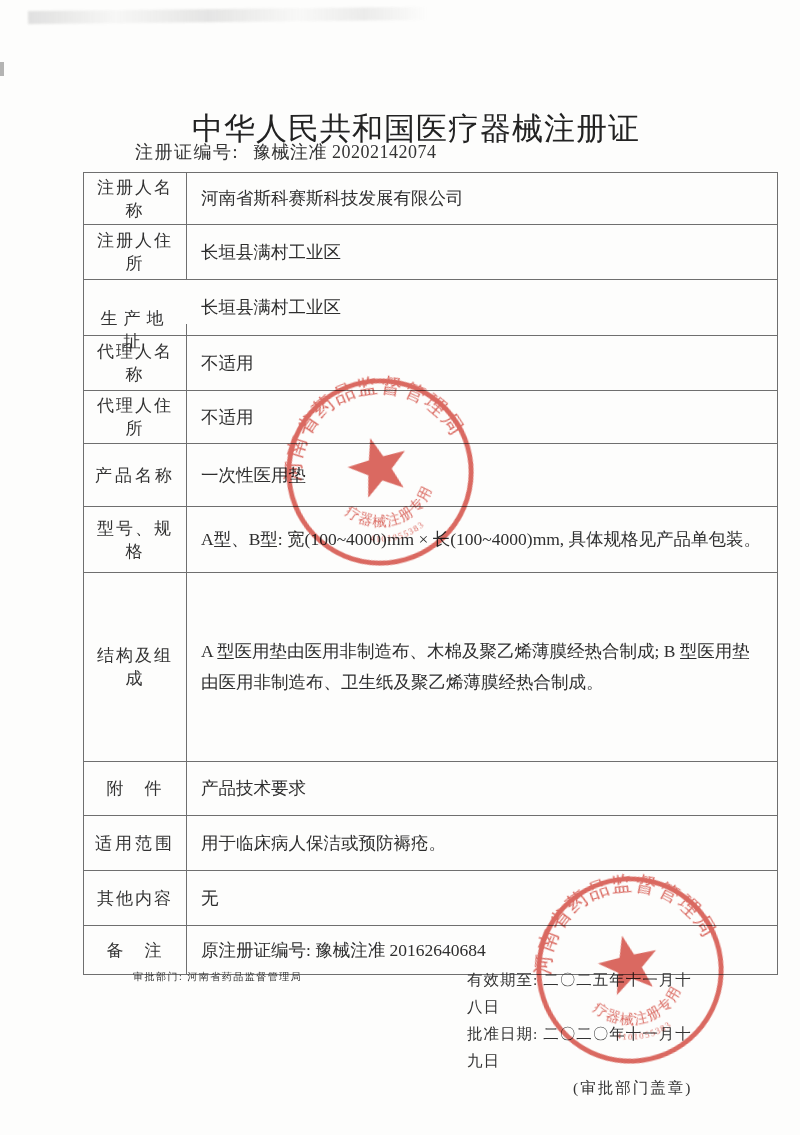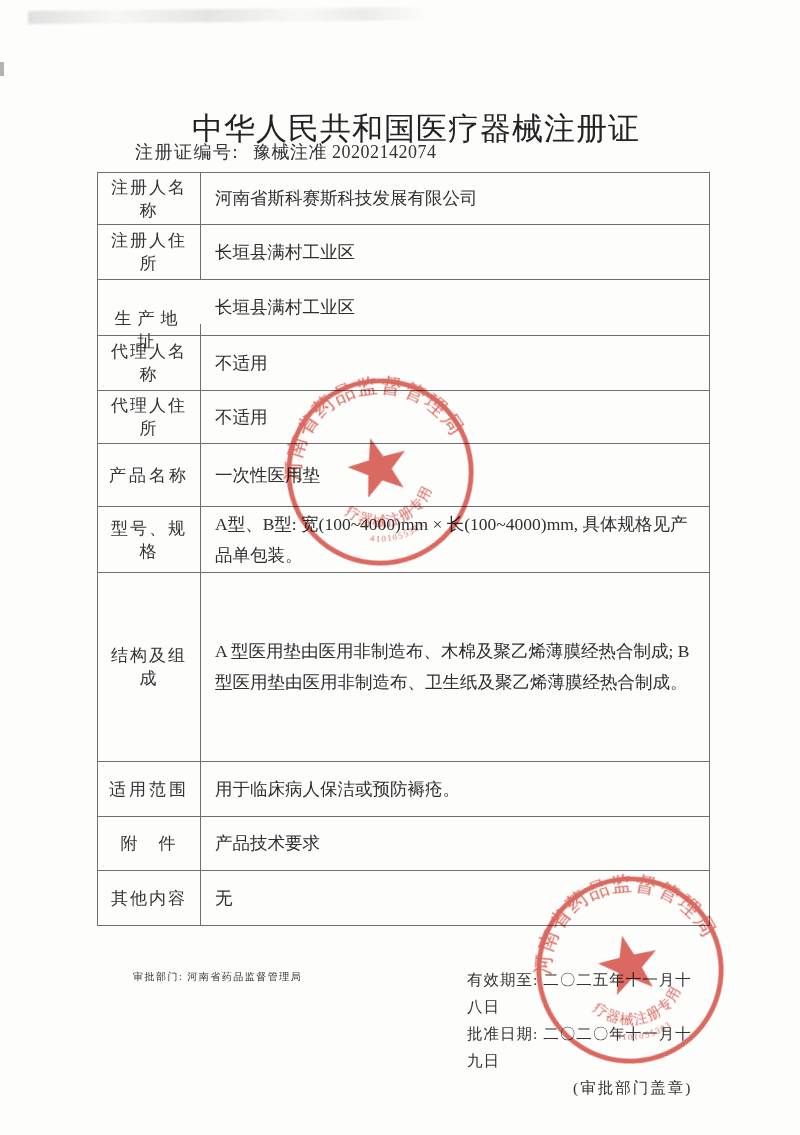--- a/index.html
+++ b/index.html
@@ -35,21 +35,21 @@
     color:#222;
   }
   .cert-no{
     position:absolute;top:140px;left:135px;
     font-size:18px;letter-spacing:1.5px;color:#333;
   }
   .cert-no .val{margin-left:8px;letter-spacing:.5px;}
 
   
   .table{
-    position:absolute;top:172px;left:97px;width:613px;
+    position:absolute;top:172px;left:83px;width:695px;
     border:1px solid #6f6f6f;
     border-bottom:none;
     box-sizing:border-box;
   }
   .row{display:flex;border-bottom:1px solid #6f6f6f;}
   .cell-label{
     width:103px;flex:0 0 103px;
     border-right:1px solid #6f6f6f;
     display:flex;align-items:center;justify-content:center;
     font-size:17px;letter-spacing:2px;
@@ -134,31 +134,35 @@
       <div class="cell-value">一次性医用垫</div>
     </div>
     <div class="row r7">
       <div class="cell-label">型号、规格</div>
       <div class="cell-value">A型、B型: 宽(100~4000)mm × 长(100~4000)mm, 具体规格见产品单包装。</div>
     </div>
     <div class="row r8">
       <div class="cell-label">结构及组成</div>
       <div class="cell-value">A 型医用垫由医用非制造布、木棉及聚乙烯薄膜经热合制成; B 型医用垫由医用非制造布、卫生纸及聚乙烯薄膜经热合制成。</div>
     </div>
+    <div class="row r10">
+      <div class="cell-label">附　件</div>
+      <div class="cell-value">产品技术要求</div>
+    </div>
     <div class="row r9">
       <div class="cell-label">适用范围</div>
       <div class="cell-value">用于临床病人保洁或预防褥疮。</div>
     </div>
-    <div class="row r10">
-      <div class="cell-label">附　件</div>
-      <div class="cell-value">产品技术要求</div>
-    </div>
     <div class="row r11">
       <div class="cell-label">其他内容</div>
       <div class="cell-value">无</div>
+    </div>
+    <div class="row r12">
+      <div class="cell-label">备　注</div>
+      <div class="cell-value">原注册证编号: 豫械注准 20162640684</div>
     </div>
   </div>
 
   <div class="footer-dept">审批部门: 河南省药品监督管理局</div>
 
   <div class="footer-right">
     <div>有效期至: 二〇二五年十一月十八日</div>
     <div>批准日期: 二〇二〇年十一月十九日</div>
     <div class="seal-note">(审批部门盖章)</div>
   </div>

